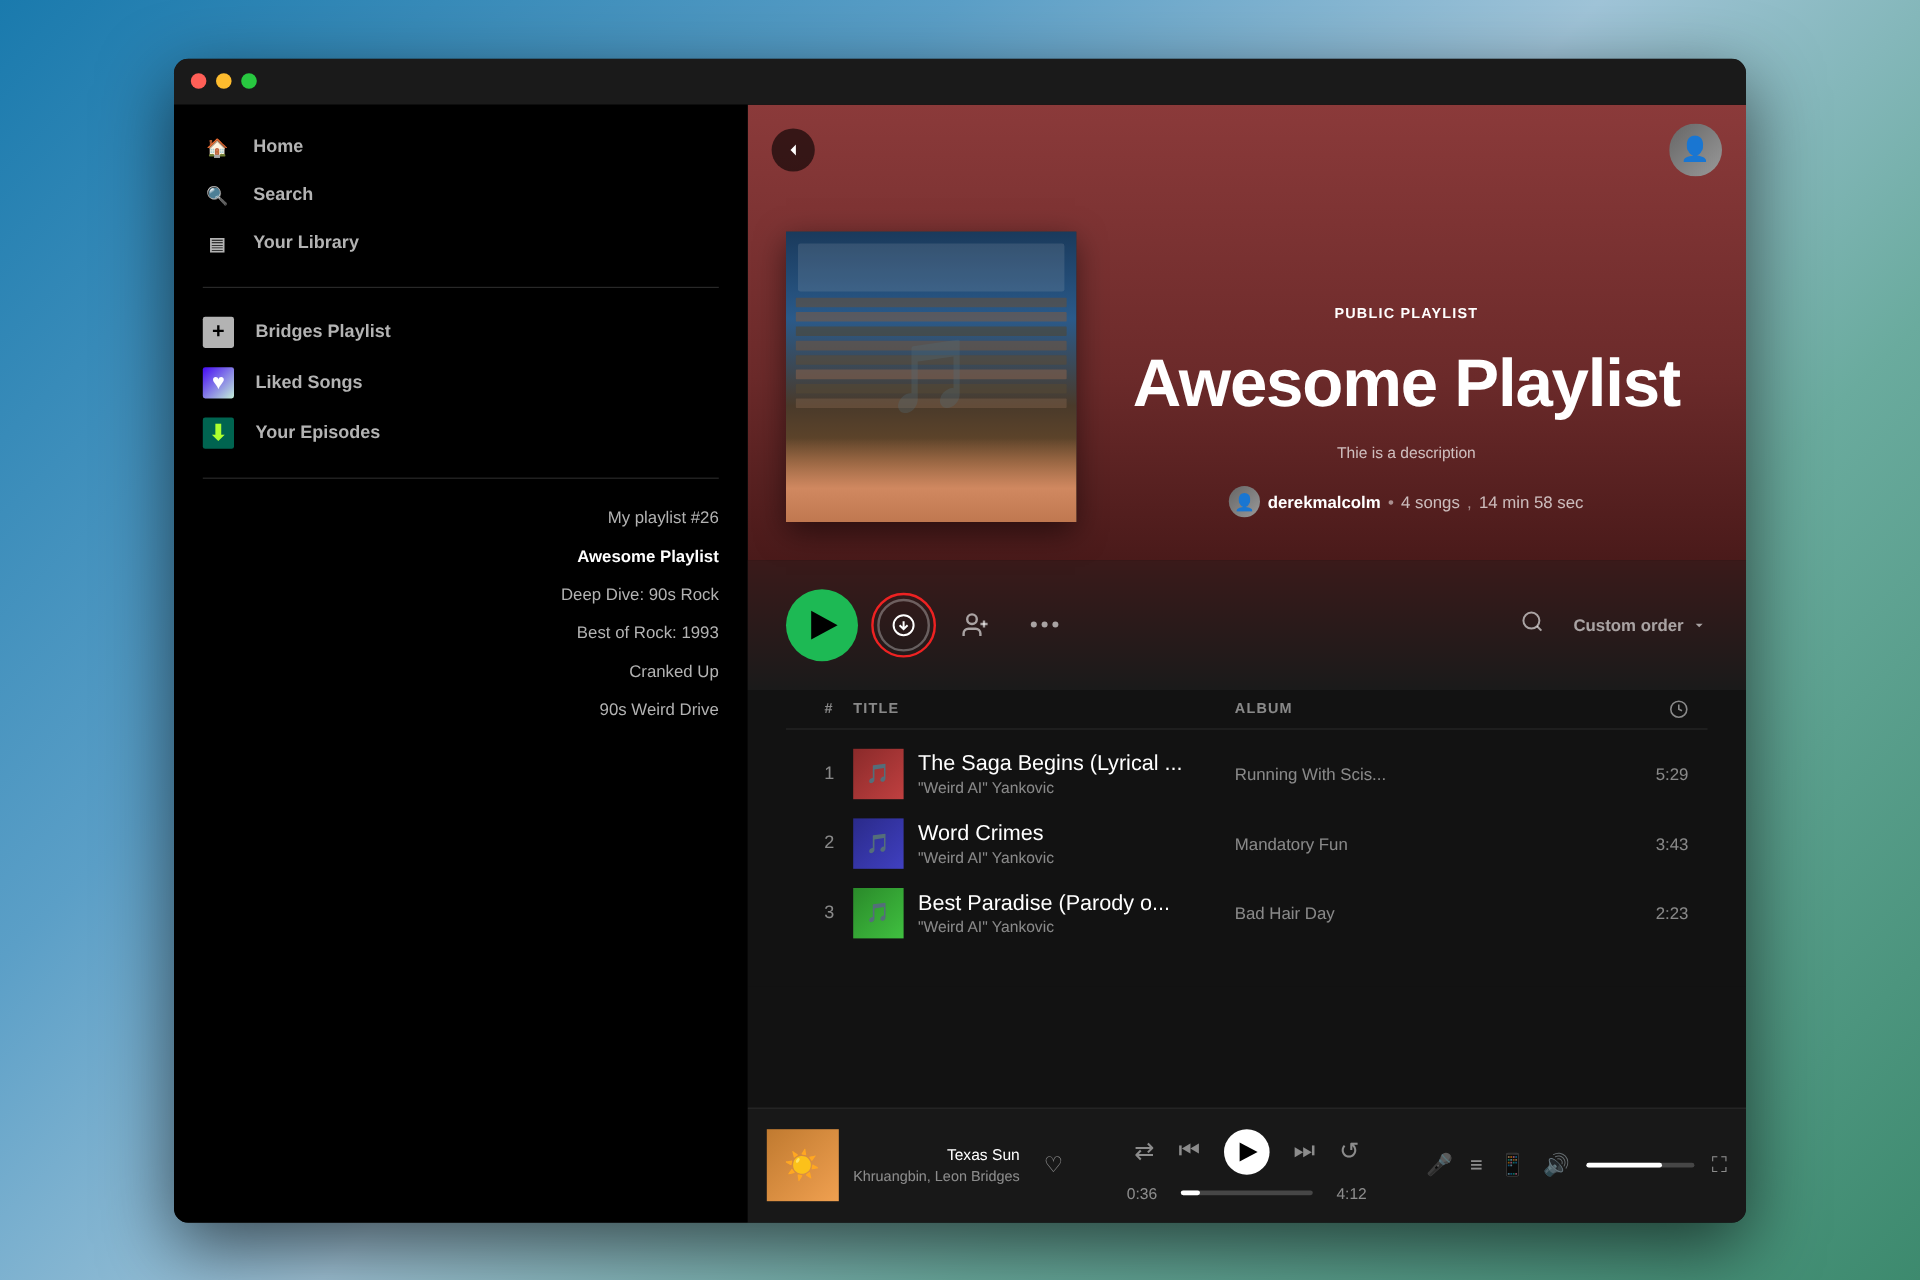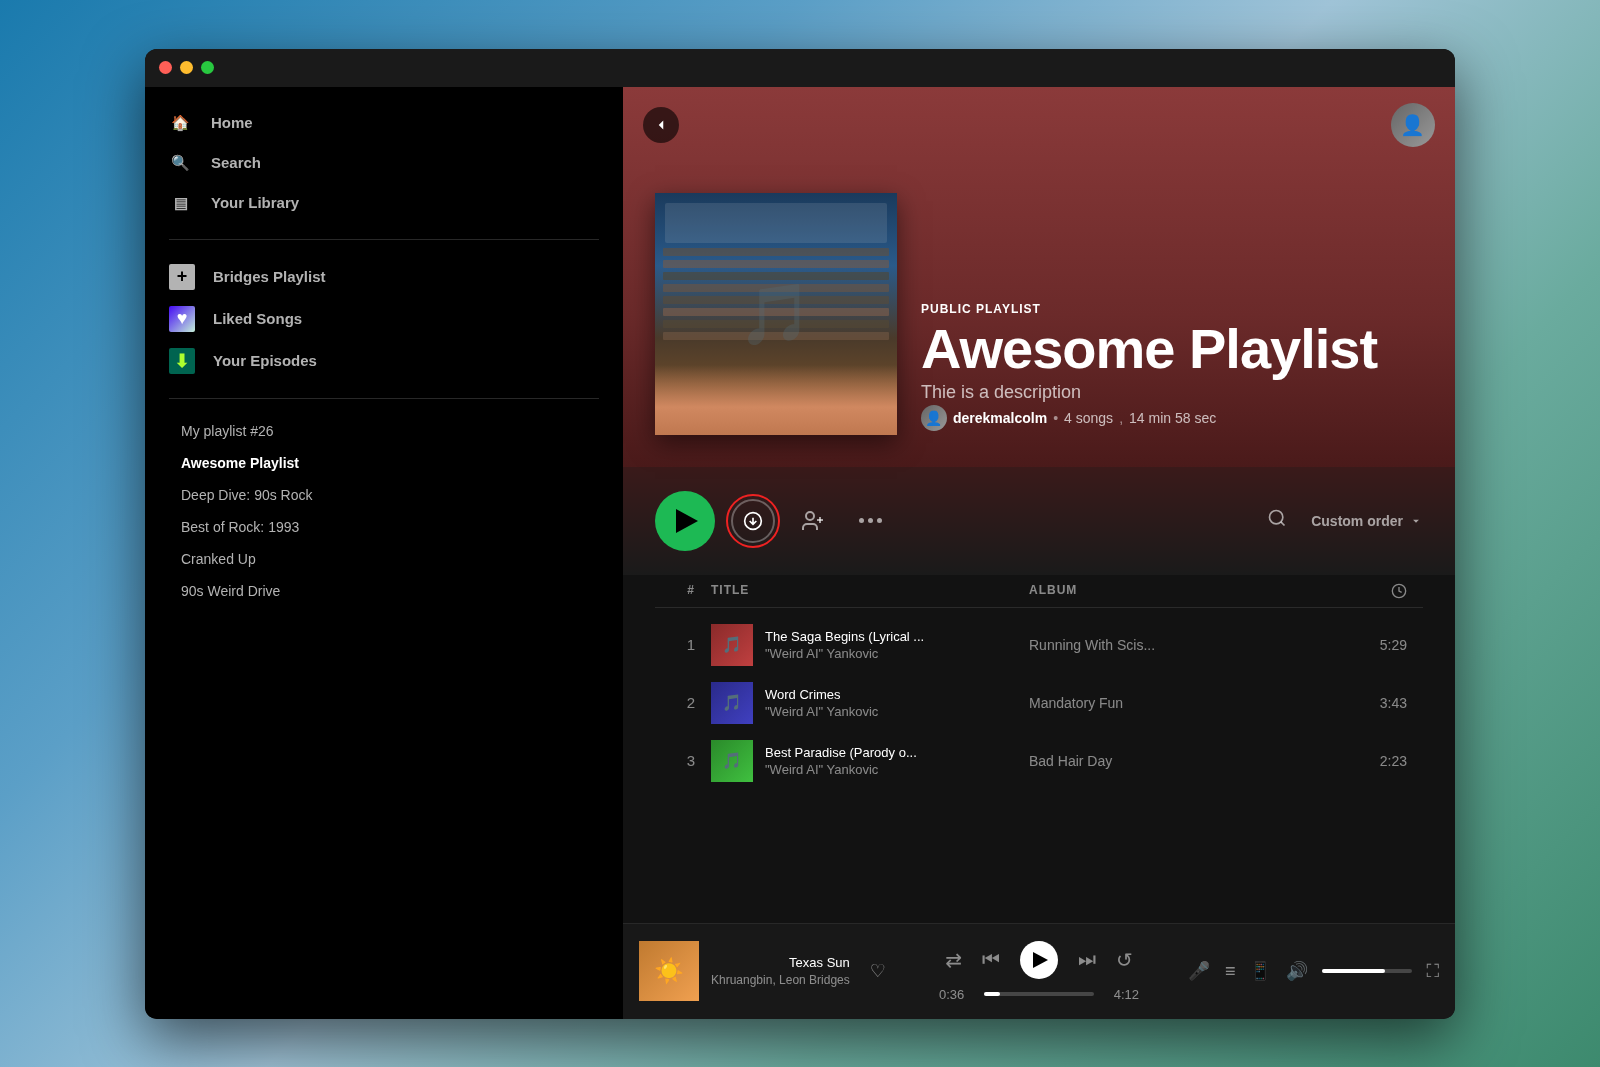--- a/index.html
+++ b/index.html
@@ -108,28 +108,29 @@
     .action-icon-liked { background: linear-gradient(135deg, #450af5, #c4efd9); color: #fff; }
     .action-icon-episodes { background: #006450; color: #adff2f; }
     .playlists-section {
       flex: 1;
       overflow-y: auto;
       padding: 8px 0;
       scrollbar-width: none;
     }
     .playlists-section::-webkit-scrollbar { display: none; }
     .playlist-item {
-      padding: 8px 36px;
+      padding: 8px 24px;
       color: #b3b3b3;
       cursor: pointer;
       font-size: 14px;
       font-weight: 400;
       white-space: nowrap;
       overflow: hidden;
       text-overflow: ellipsis;
+      text-align: right;
     }
     .playlist-item.active { color: #fff; font-weight: 700; }
     
     .main-content {
       flex: 1;
       display: flex;
       flex-direction: column;
       overflow: hidden;
       position: relative;
     }
@@ -209,40 +210,41 @@
       top: 50%;
       left: 50%;
       transform: translate(-50%, -50%);
       font-size: 60px;
       opacity: 0.3;
     }
     .playlist-info {
       flex: 1;
       display: flex;
       flex-direction: column;
-      gap: 2px;
+      gap: 20px;
       padding-bottom: 4px;
+      align-items: center;
     }
     .playlist-type {
       color: #fff;
       font-size: 12px;
       font-weight: 700;
       text-transform: uppercase;
       letter-spacing: 1px;
     }
     .playlist-title {
       color: #fff;
       font-size: 56px;
       font-weight: 900;
       line-height: 1.1;
       letter-spacing: -1px;
     }
     .playlist-desc {
       color: rgba(255,255,255,0.7);
-      font-size: 18px;
+      font-size: 13px;
     }
     .playlist-meta {
       display: flex;
       align-items: center;
       gap: 6px;
       color: #fff;
       font-size: 14px;
     }
     .meta-avatar {
       width: 26px;
@@ -382,21 +384,21 @@
       display: flex;
       align-items: center;
       justify-content: center;
       font-size: 16px;
       overflow: hidden;
     }
     .track-thumb-1 { background: linear-gradient(135deg, #8a2a2a, #c04040); }
     .track-thumb-2 { background: linear-gradient(135deg, #2a2a8a, #4040c0); }
     .track-thumb-3 { background: linear-gradient(135deg, #2a8a2a, #40c040); }
     .track-text { display: flex; flex-direction: column; gap: 2px; }
-    .track-name { color: #fff; font-size: 13px; font-weight: 400; }
+    .track-name { color: #fff; font-size: 18px; font-weight: 400; }
     .track-artist { color: rgba(255,255,255,0.5); font-size: 13px; }
     .track-album { color: rgba(255,255,255,0.5); font-size: 14px; align-self: center; }
     .track-dur { color: rgba(255,255,255,0.5); font-size: 14px; text-align: right; align-self: center; }
     
     .now-playing-bar {
       background: #181818;
       border-top: 1px solid #282828;
       height: 96px;
       display: flex;
       align-items: center;

